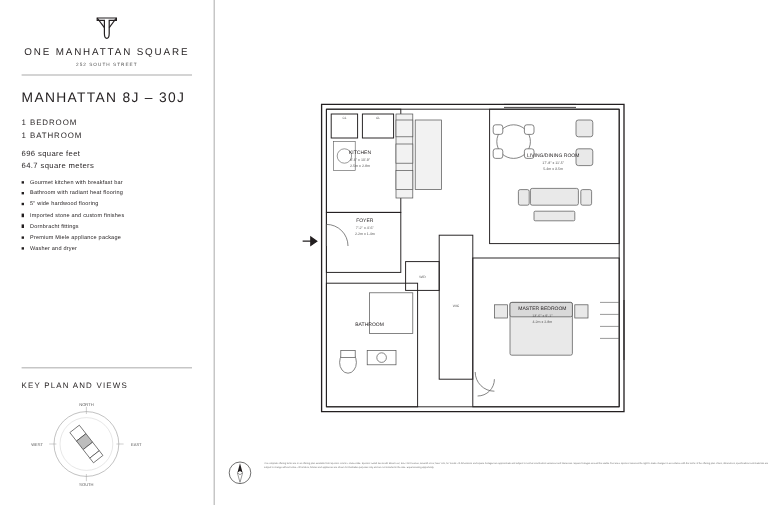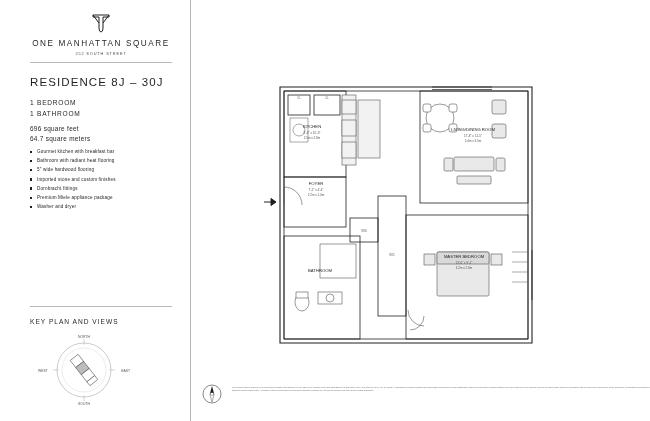--- a/index.html
+++ b/index.html
@@ -14,21 +14,20 @@
     color: #231f20;
     overflow: hidden;
     position: relative;
   }
   .page {
     position: absolute;
     left: 0; top: 0;
     width: 600px;
     height: 421px;
     background: #fff;
-    margin-left: 12px;
   }
   
   .left-col {
     position: absolute;
     left: 0; top: 0;
     width: 178px;
     height: 421px;
   }
   .divider-v {
     position: absolute;
@@ -197,21 +196,21 @@
           <path d="M3 1 L9 9" fill="none" stroke="#231f20" stroke-width="1"></path>
           <path d="M19 1 L13 9" fill="none" stroke="#231f20" stroke-width="1"></path>
         </svg>
       </div>
       <div class="logo-title">ONE MANHATTAN SQUARE</div>
       <div class="logo-sub">252 SOUTH STREET</div>
     </div>
 
     <div class="hr-left hr-1"></div>
 
-    <div class="residence-title">RESIDENCE 8J – 30J</div>
+    <div class="residence-title">MANHATTAN 8J – 30J</div>
 
     <div class="bed-bath">
       <div>1 BEDROOM</div>
       <div>1 BATHROOM</div>
     </div>
 
     <div class="area">
       <div>696 square feet</div>
       <div>64.7 square meters</div>
     </div>

